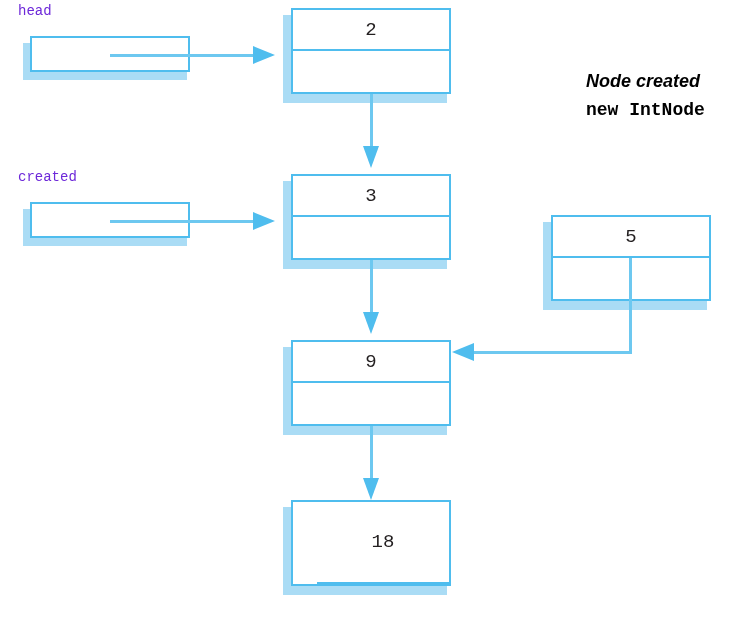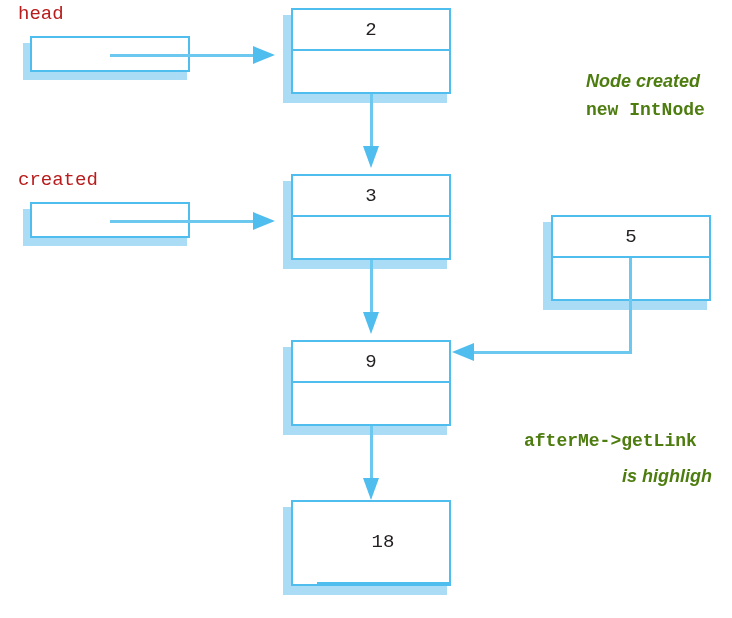--- a/index.html
+++ b/index.html
@@ -13,22 +13,22 @@
     height: 618px;
     background: #ffffff;
     overflow: hidden;
     font-family: "Liberation Sans", sans-serif;
   }
 
   
   .var-label {
     position: absolute;
     font-family: "Liberation Mono", "DejaVu Sans Mono", monospace;
-    font-size: 19px;
-    color: #b91c1c;
+    font-size: 14px;
+    color: #6d28d9;
     white-space: nowrap;
     letter-spacing: 0px;
   }
 
   
   .shadow {
     position: absolute;
     background: #aadcf5;
   }
 
@@ -97,21 +97,21 @@
     width: 0;
     height: 0;
     border-left: 8px solid transparent;
     border-right: 8px solid transparent;
     border-top: 22px solid #4fbdee;
   }
 
   
   .anno {
     position: absolute;
-    color: #4d7c0f;
+    color: #000000;
     white-space: nowrap;
   }
   .anno.italic {
     font-family: "Liberation Sans", sans-serif;
     font-style: italic;
     font-weight: bold;
     font-size: 18px;
   }
   .anno.mono {
     font-family: "Liberation Mono", "DejaVu Sans Mono", monospace;
@@ -175,16 +175,14 @@
     <div class="node-cell"></div>
   </div>
 
   <div class="vline" style="left:629px; top:258px; height:95px;"></div>
   <div class="hline" style="left:474px; top:351px; width:158px;"></div>
   <div class="arrow-left" style="left:452px; top:343px;"></div>
 
   <div class="anno italic" style="left:586px; top:71px;">Node created </div>
   <div class="anno mono" style="left:586px; top:100px;">new IntNode</div>
 
-  <div class="anno mono" style="left:524px; top:431px;">afterMe-&gt;getLink</div>
-  <div class="anno italic" style="left:622px; top:466px;">is highligh</div>
 
 </div>
 
 </body></html>

